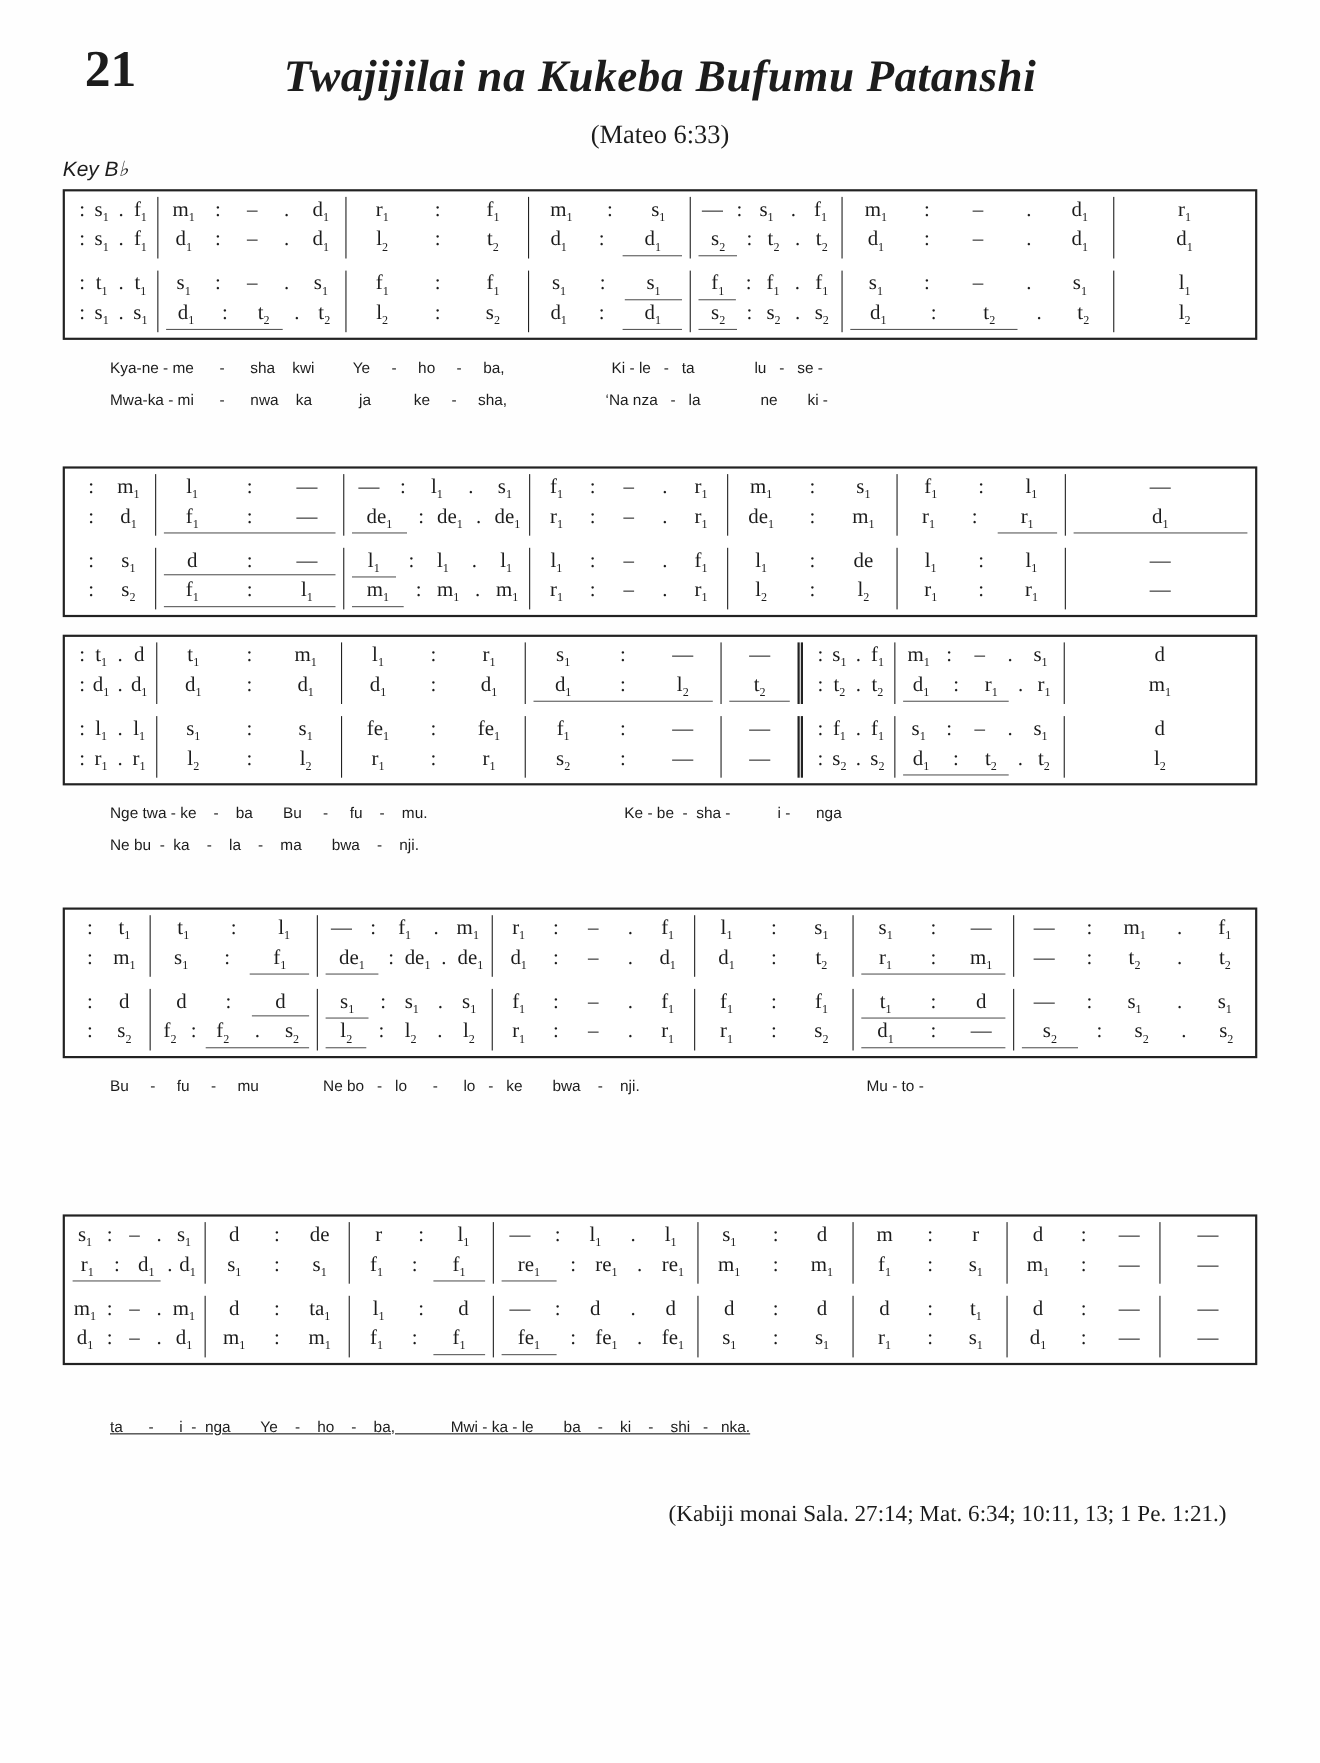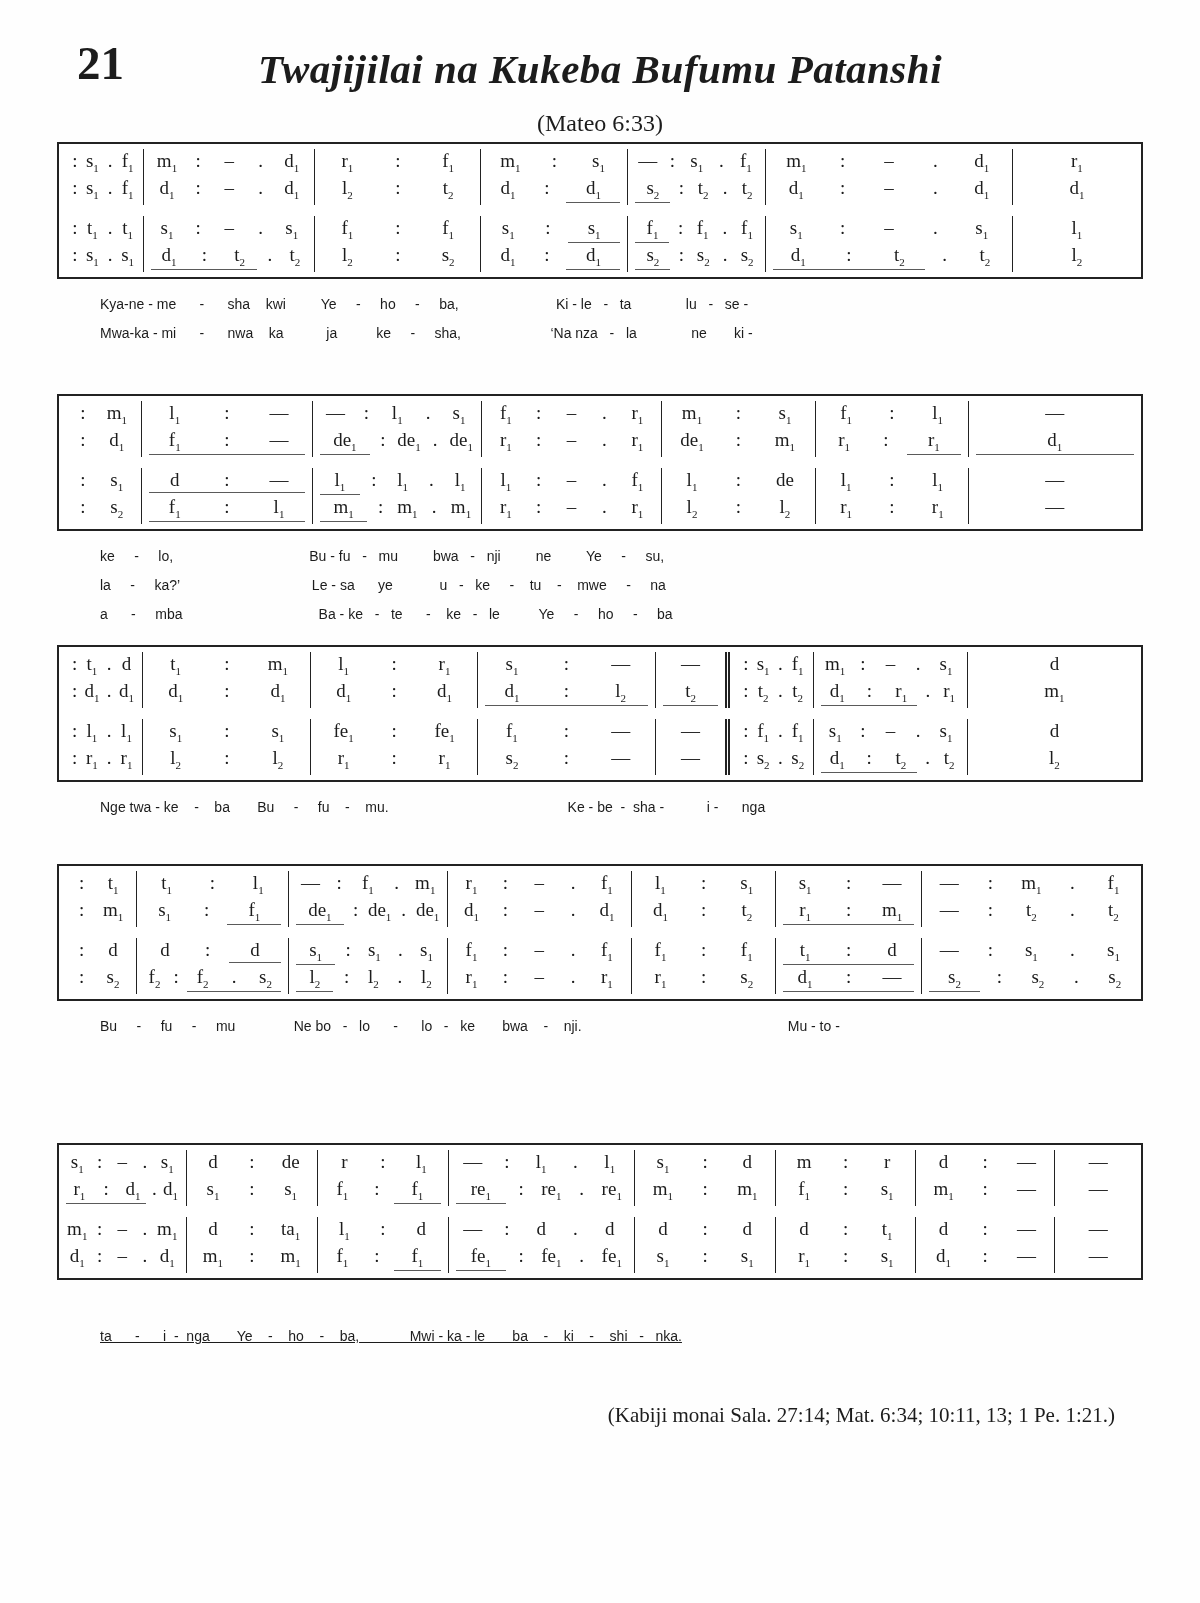--- a/index.html
+++ b/index.html
@@ -43,20 +43,21 @@
 </style>
 </head>
 <body>
 
 <div class="page">
   <div class="header">
     <div class="hymn-number">21</div>
     <div class="hymn-title">Twajijilai na Kukeba Bufumu Patanshi</div>
   </div>
   <div class="subtitle">(Mateo 6:33)</div>
+  <div class="key-line">Key B♭</div>
 
   <div>
       <div class="sys-block s1">
         <div class="sys">
           <div class="col" style="flex-grow: 0.9;">
             <div class="pair">
               <div class="line">
                 <span class="tok">:</span>
                 <span class="tok">s<sub>1</sub></span>
                 <span class="tok">.</span>
@@ -476,25 +477,20 @@
             <div class="pair">
               <div class="line">
                 <span class="tok">—</span>
               </div>
               <div class="line">
                 <span class="tok">—</span>
               </div>
             </div>
           </div>
         </div>
-        <div class="lyrics">
-          <div class="lyric-line">ke     -     lo,                                   Bu - fu   -   mu         bwa   -   nji         ne         Ye     -     su,</div>
-          <div class="lyric-line">la     -     ka?’                                  Le - sa      ye            u   -   ke     -    tu    -    mwe     -     na</div>
-          <div class="lyric-line">a      -     mba                                   Ba - ke   -   te      -    ke   -   le          Ye     -     ho     -     ba</div>
-        </div>
       </div>
       <div class="sys-block s3">
         <div class="sys">
           <div class="col" style="flex-grow: 0.85;">
             <div class="pair">
               <div class="line">
                 <span class="tok">:</span>
                 <span class="tok">t<sub>1</sub></span>
                 <span class="tok">.</span>
                 <span class="tok">d</span>
@@ -703,20 +699,21 @@
                 <span class="tok">d</span>
               </div>
               <div class="line">
                 <span class="tok">l<sub>2</sub></span>
               </div>
             </div>
           </div>
         </div>
         <div class="lyrics">
           <div class="lyric-line">Nge twa - ke    -    ba       Bu     -     fu    -    mu.                                              Ke - be  -  sha -           i -      nga</div>
+          <div class="lyric-line">Ne bu  -  ka    -    la    -    ma       bwa    -    nji.</div>
         </div>
       </div>
       <div class="sys-block s4">
         <div class="sys">
           <div class="col" style="flex-grow: 0.78;">
             <div class="pair">
               <div class="line">
                 <span class="tok">:</span>
                 <span class="tok">t<sub>1</sub></span>
               </div>

